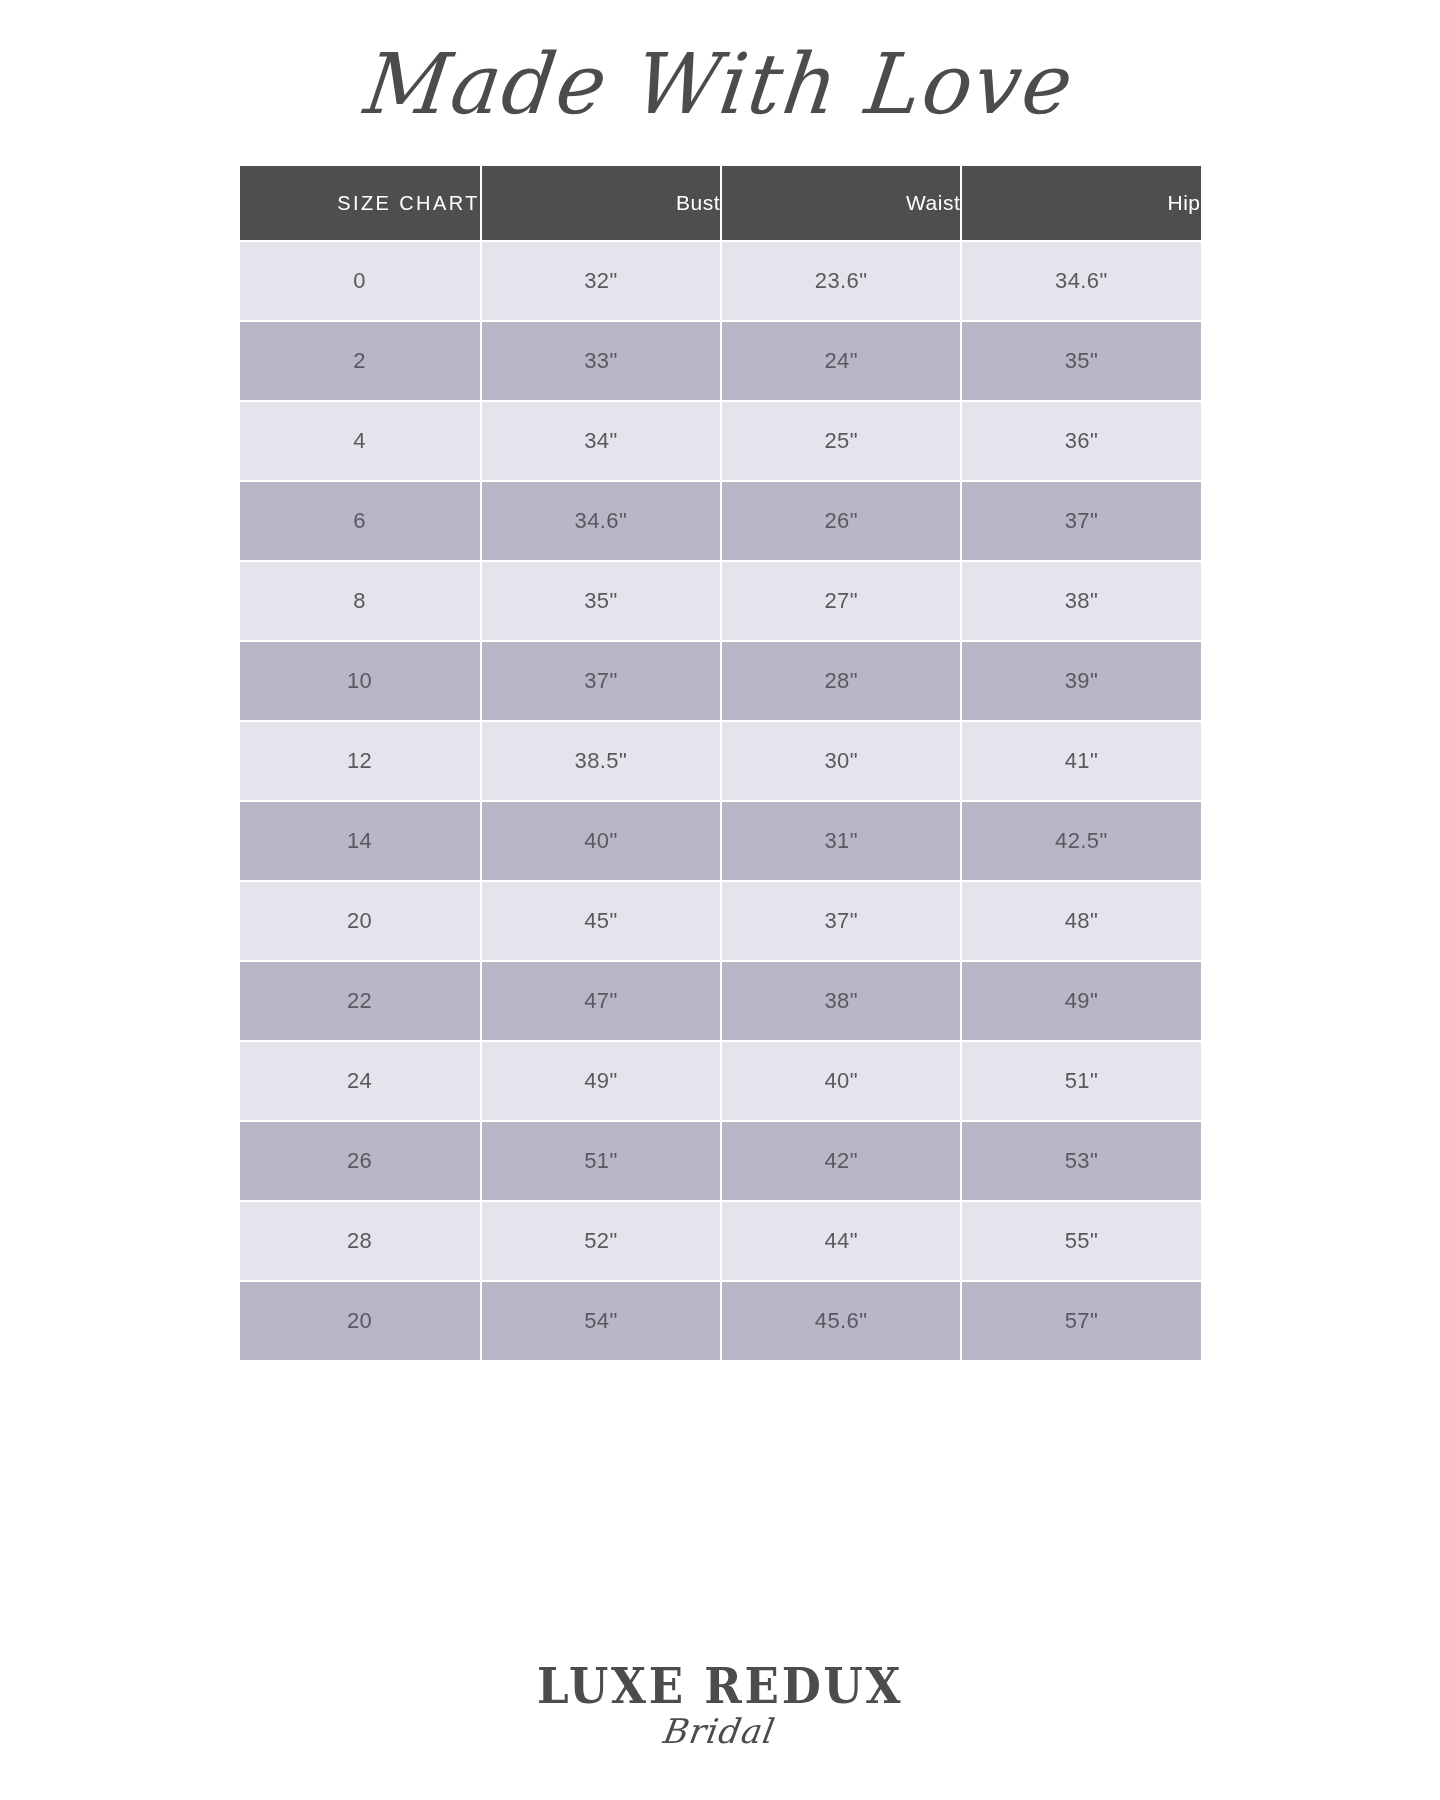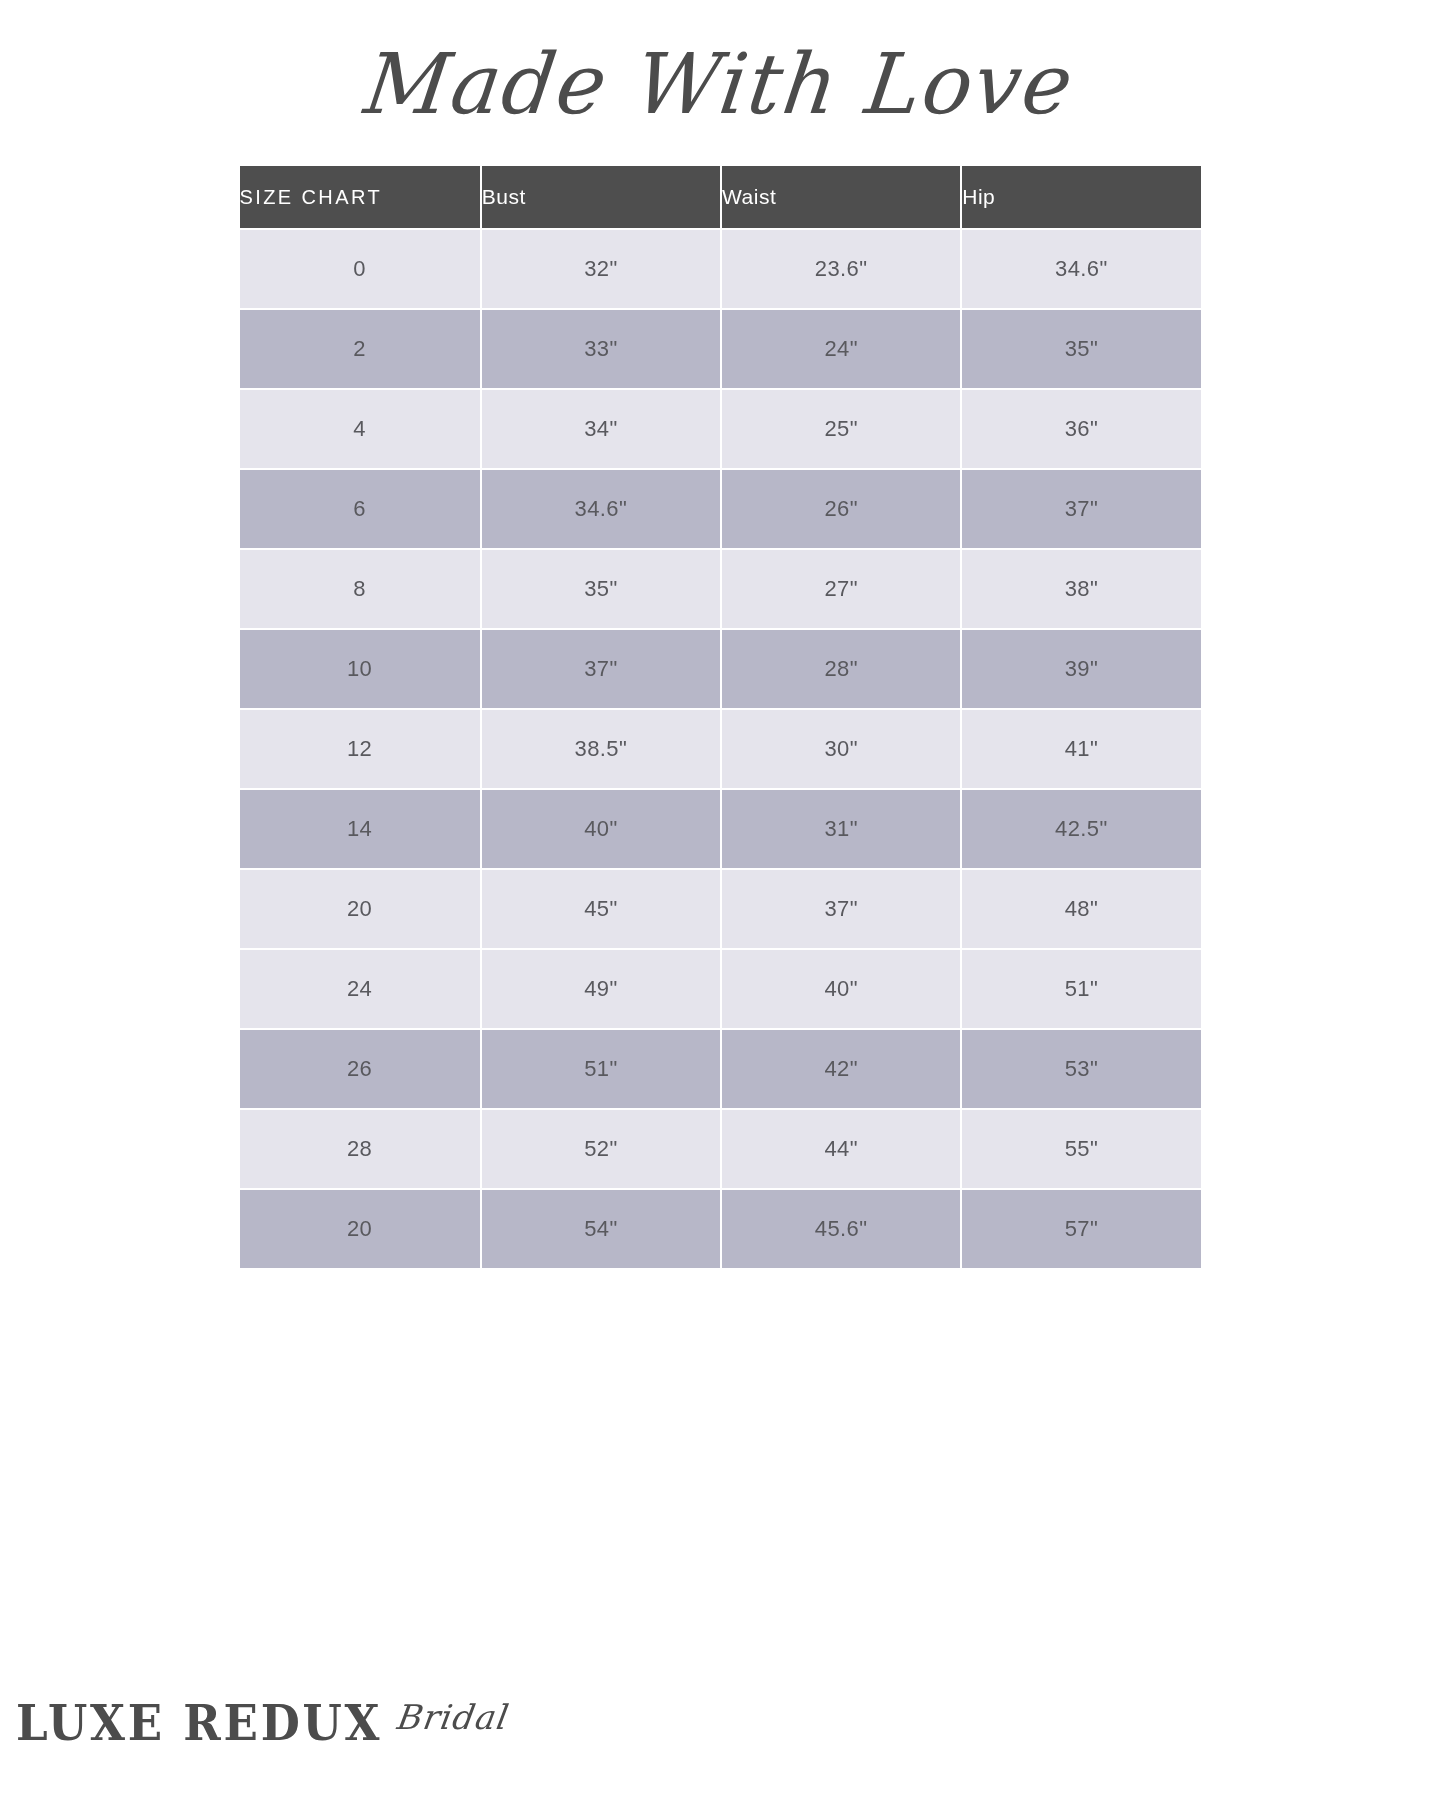--- a/index.html
+++ b/index.html
@@ -61,23 +61,23 @@
     table-layout: fixed;
   }
 
   table.size-chart col.c-size { width: 236px; }
   table.size-chart col.c-col  { width: 234px; }
 
   thead th {
     background: #4e4e4e;
     color: #ffffff;
     font-weight: 400;
-    height: 62px;
+    height: 74px;
     vertical-align: middle;
-    text-align: left;
+    text-align: right;
     font-size: 21px;
     letter-spacing: 0.5px;
   }
 
   thead th.size-head {
     font-size: 20px;
     letter-spacing: 2.4px;
   }
 
   tbody td {
@@ -93,22 +93,23 @@
   tbody tr.row-light td { background: #e5e4ec; }
   tbody tr.row-dark  td { background: #b7b7c8; }
 
   
   .footer {
     position: absolute;
     left: 0;
     right: 0;
     bottom: 52px;
     display: flex;
-    flex-direction: row;
+    flex-direction: column;
     align-items: center;
+    gap: 16px;
   }
 
   .logo-main {
     font-family: "DejaVu Serif", serif;
     font-weight: 700;
     font-size: 49px;
     letter-spacing: 3px;
     color: #4c4c4c;
     line-height: 1;
     transform: scaleX(0.92);
@@ -199,20 +200,26 @@
             <td>40"</td>
             <td>31"</td>
             <td>42.5"</td>
           </tr>
           <tr class="row-light">
             <td>20</td>
             <td>45"</td>
             <td>37"</td>
             <td>48"</td>
           </tr>
+          <tr class="row-dark">
+            <td>22</td>
+            <td>47"</td>
+            <td>38"</td>
+            <td>49"</td>
+          </tr>
           <tr class="row-light">
             <td>24</td>
             <td>49"</td>
             <td>40"</td>
             <td>51"</td>
           </tr>
           <tr class="row-dark">
             <td>26</td>
             <td>51"</td>
             <td>42"</td>

